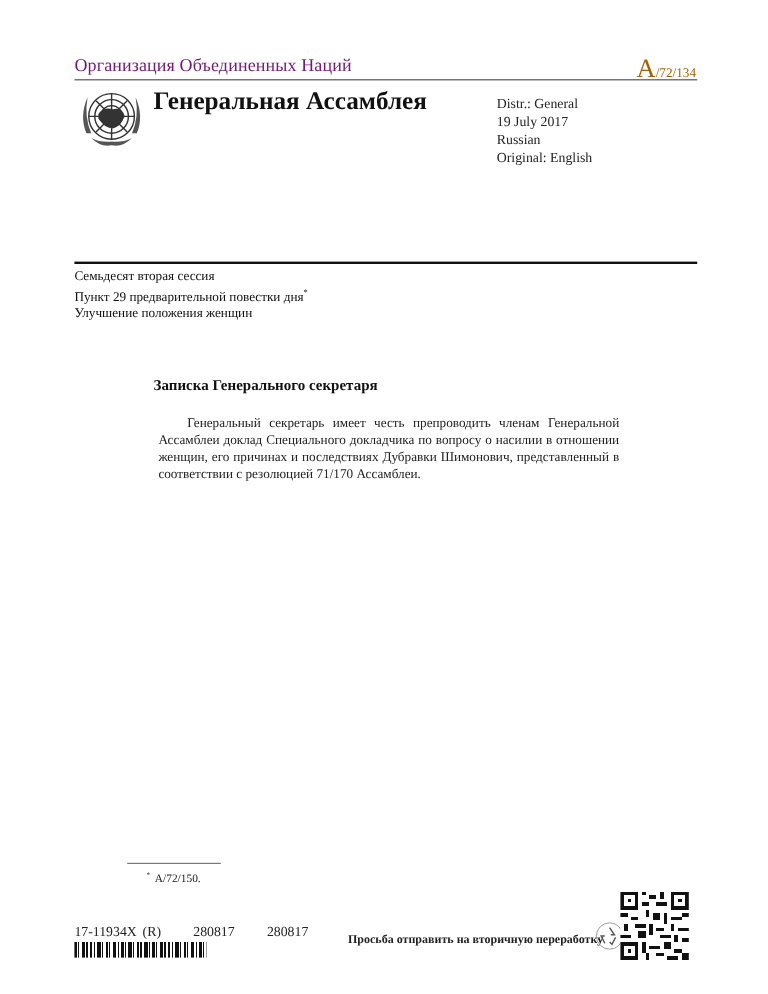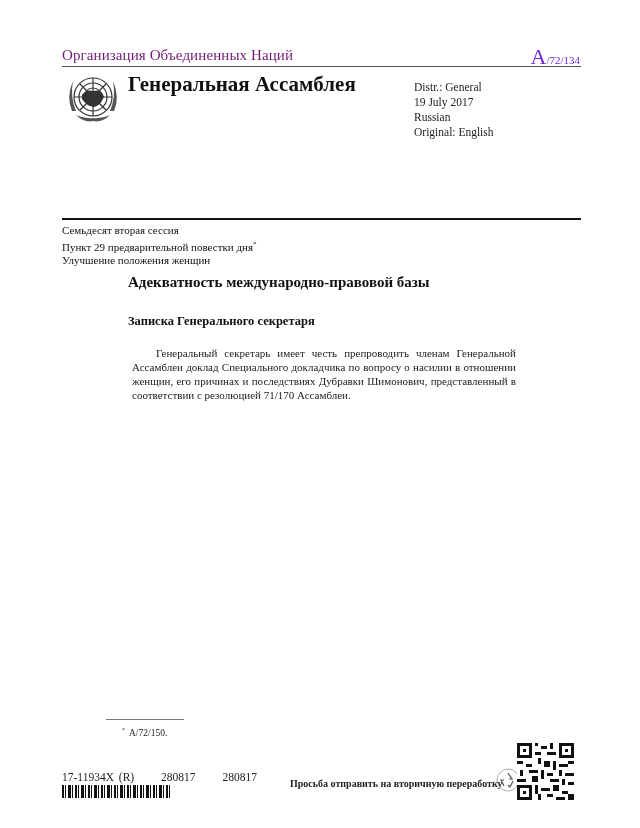--- a/index.html
+++ b/index.html
@@ -16,21 +16,21 @@
     .abs { position: absolute; }
 
     
     .org-name {
       left: 62px; top: 47px;
       font-size: 15px; color: #701a75;
       letter-spacing: 0.1px;
     }
     .symbol {
       right: 60px; top: 44px;
-      color: #6d28d9;
+      color: #a16207;
       white-space: nowrap;
     }
     .symbol .big { font-size: 22px; }
     .symbol .small { font-size: 11px; }
     .rule-thin {
       left: 62px; width: 519px; top: 66px;
       height: 1px; background: #555;
     }
     .logo {
       left: 64px; top: 71px; width: 58px; height: 54px;
@@ -144,21 +144,20 @@
 
 <div class="abs rule-thick"></div>
 
 <div class="abs session">
   <div class="b">Семьдесят вторая сессия</div>
   <div><span>Пункт 29 предварительной повестки дня</span><sup>*</sup></div>
   <div class="b">Улучшение положения женщин</div>
 </div>
 
 <div class="abs title">
-  <div>Адекватность международно-правовой базы</div>
 </div>
 <div class="abs subtitle">Записка Генерального секретаря</div>
 <div class="abs paragraph">Генеральный секретарь имеет честь препроводить членам Генеральной Ассамблеи доклад Специального докладчика по вопросу о насилии в отношении женщин, его причинах и последствиях Дубравки Шимонович, представленный в соответствии с резолюцией 71/170 Ассамблеи.</div>
 
 <div class="abs fn-rule"></div>
 <div class="abs footnote">
   <sup>*</sup><span>A/72/150.</span>
 </div>
 
 <div class="abs job">

